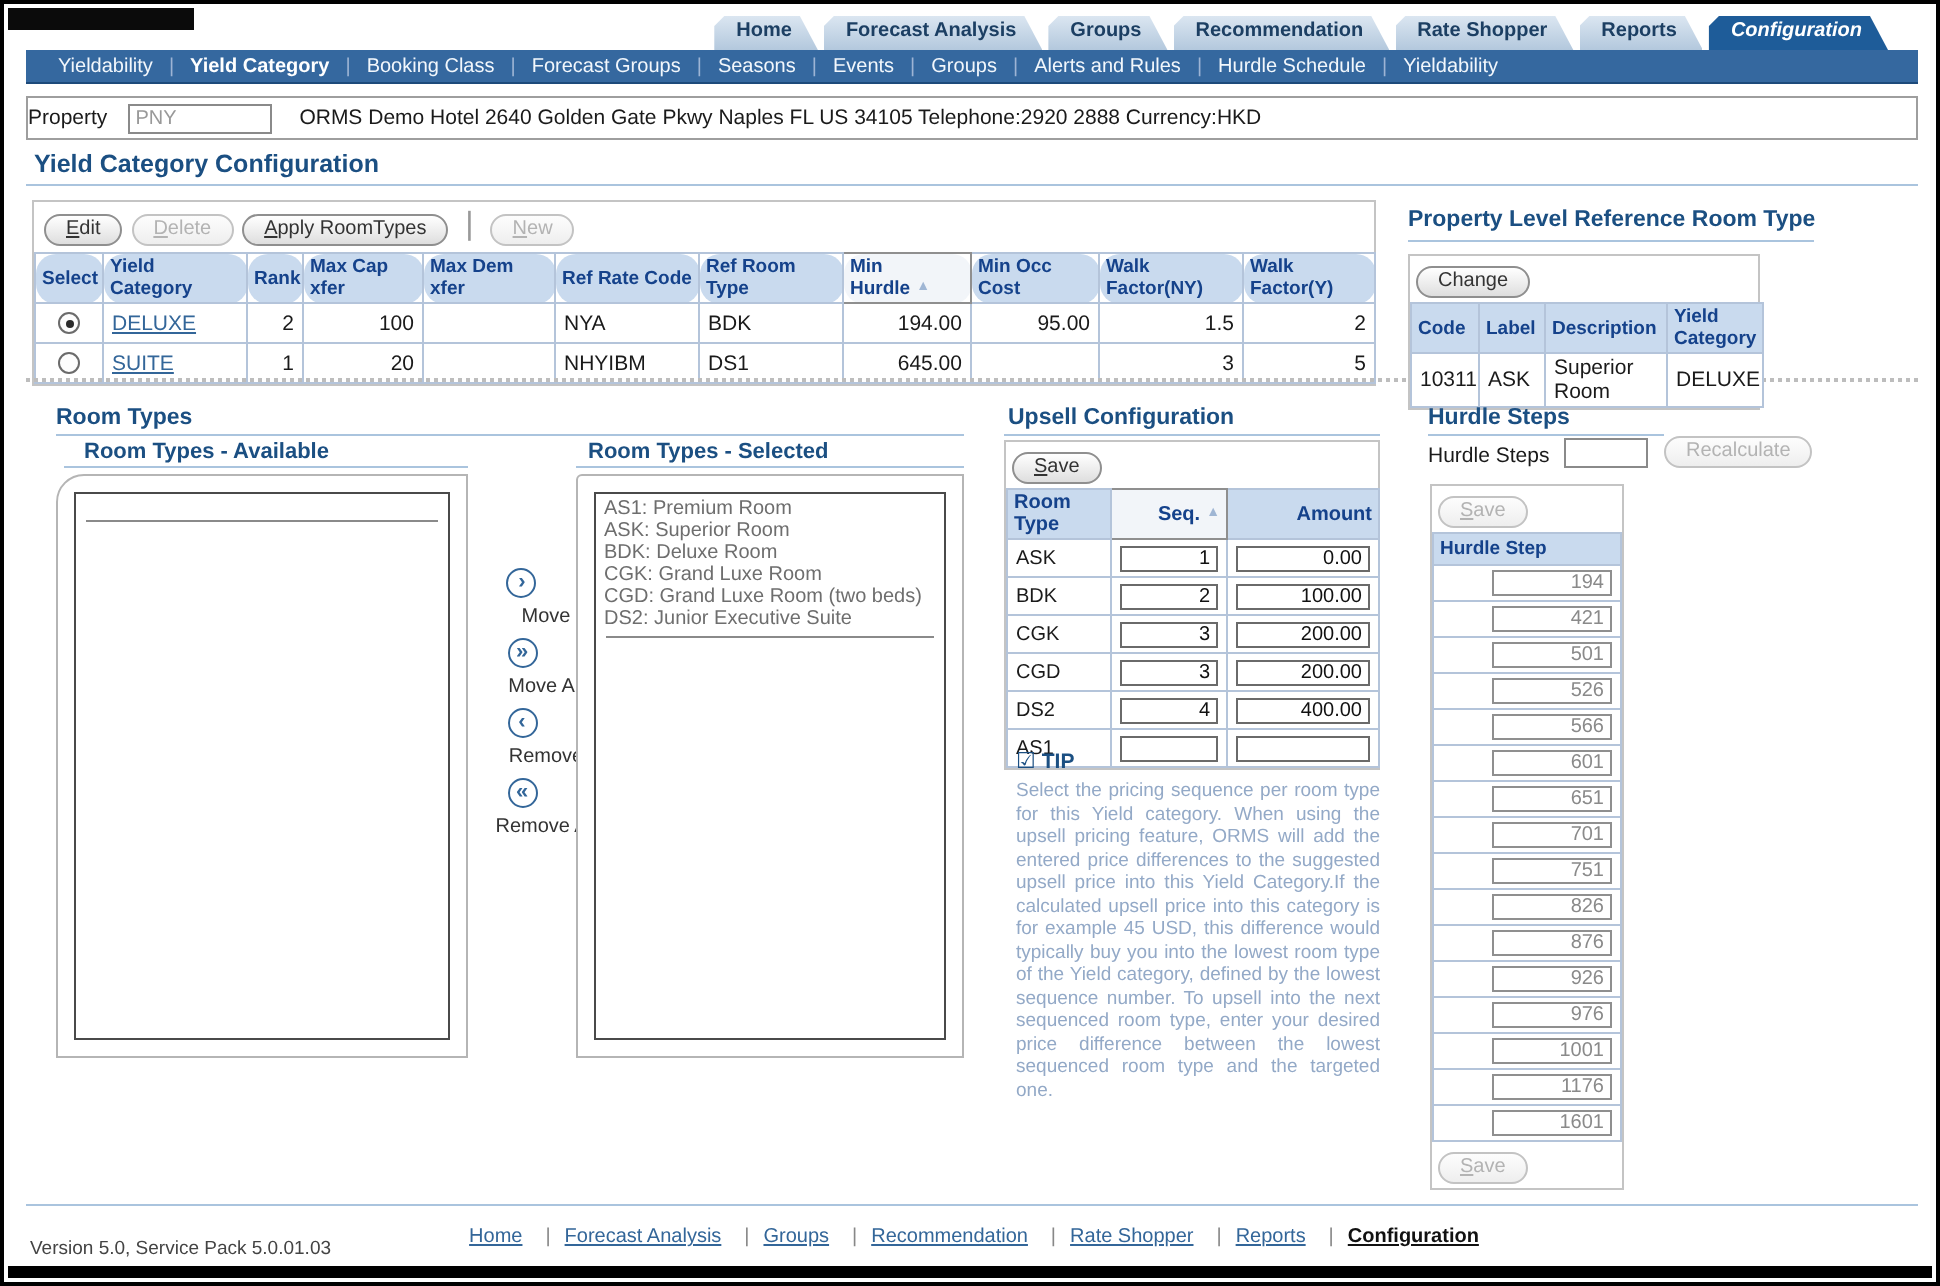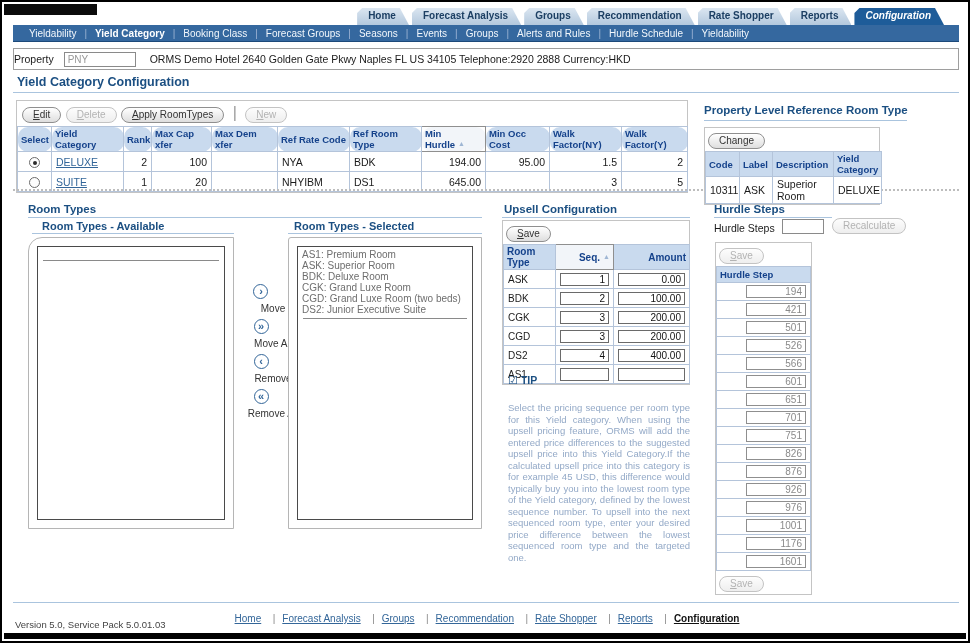--- a/index.html
+++ b/index.html
@@ -102,21 +102,21 @@
   .upsell-panel { left:500px; top:218px; width:188px; }
   .upsell-panel thead th { height:19px; }
   .upsell-panel tbody tr { height:19px; }
   .upsell-panel td { padding:1px 2px; }
   .cell-input { border:1px solid #6a6a6a; height:13px; font-size:10px; text-align:right; padding:0 3px; width:100%;
                 font-family:inherit; color:#111; background:#fff; }
   th.right { text-align:right !important; }
   .tip { left:506px; top:372px; width:182px; }
   .tip-head { font-size:10.5px; font-weight:bold; color:#1b4f82; }
   .tip-check { font-size:11px; margin-right:3px; }
-  .tip-text { margin-top:15px; font-size:9.5px; line-height:11.5px; color:#93a9c7; text-align:justify; }
+  .tip-text { margin-top:3px; font-size:9.5px; line-height:11.5px; color:#93a9c7; text-align:justify; }
 
   
   .hs-title { left:712px; top:201px; }
   .hs-rule { left:712px; top:215px; width:118px; }
   .hs-field-lbl { left:712px; top:220px; font-size:10.5px; color:#1a1a1a; }
   .hs-input { left:780px; top:217px; width:42px; height:15px; border:1px solid #8a8a8a; font-family:inherit; }
   .hs-recalc { left:830px; top:216px; }
   .hs-panel { left:713px; top:240px; width:97px; }
   .hs-panel .btn-row { padding:2px 3px; }
   .hs-panel th { height:16px; text-align:right; padding-right:8px; font-size:10px; }

